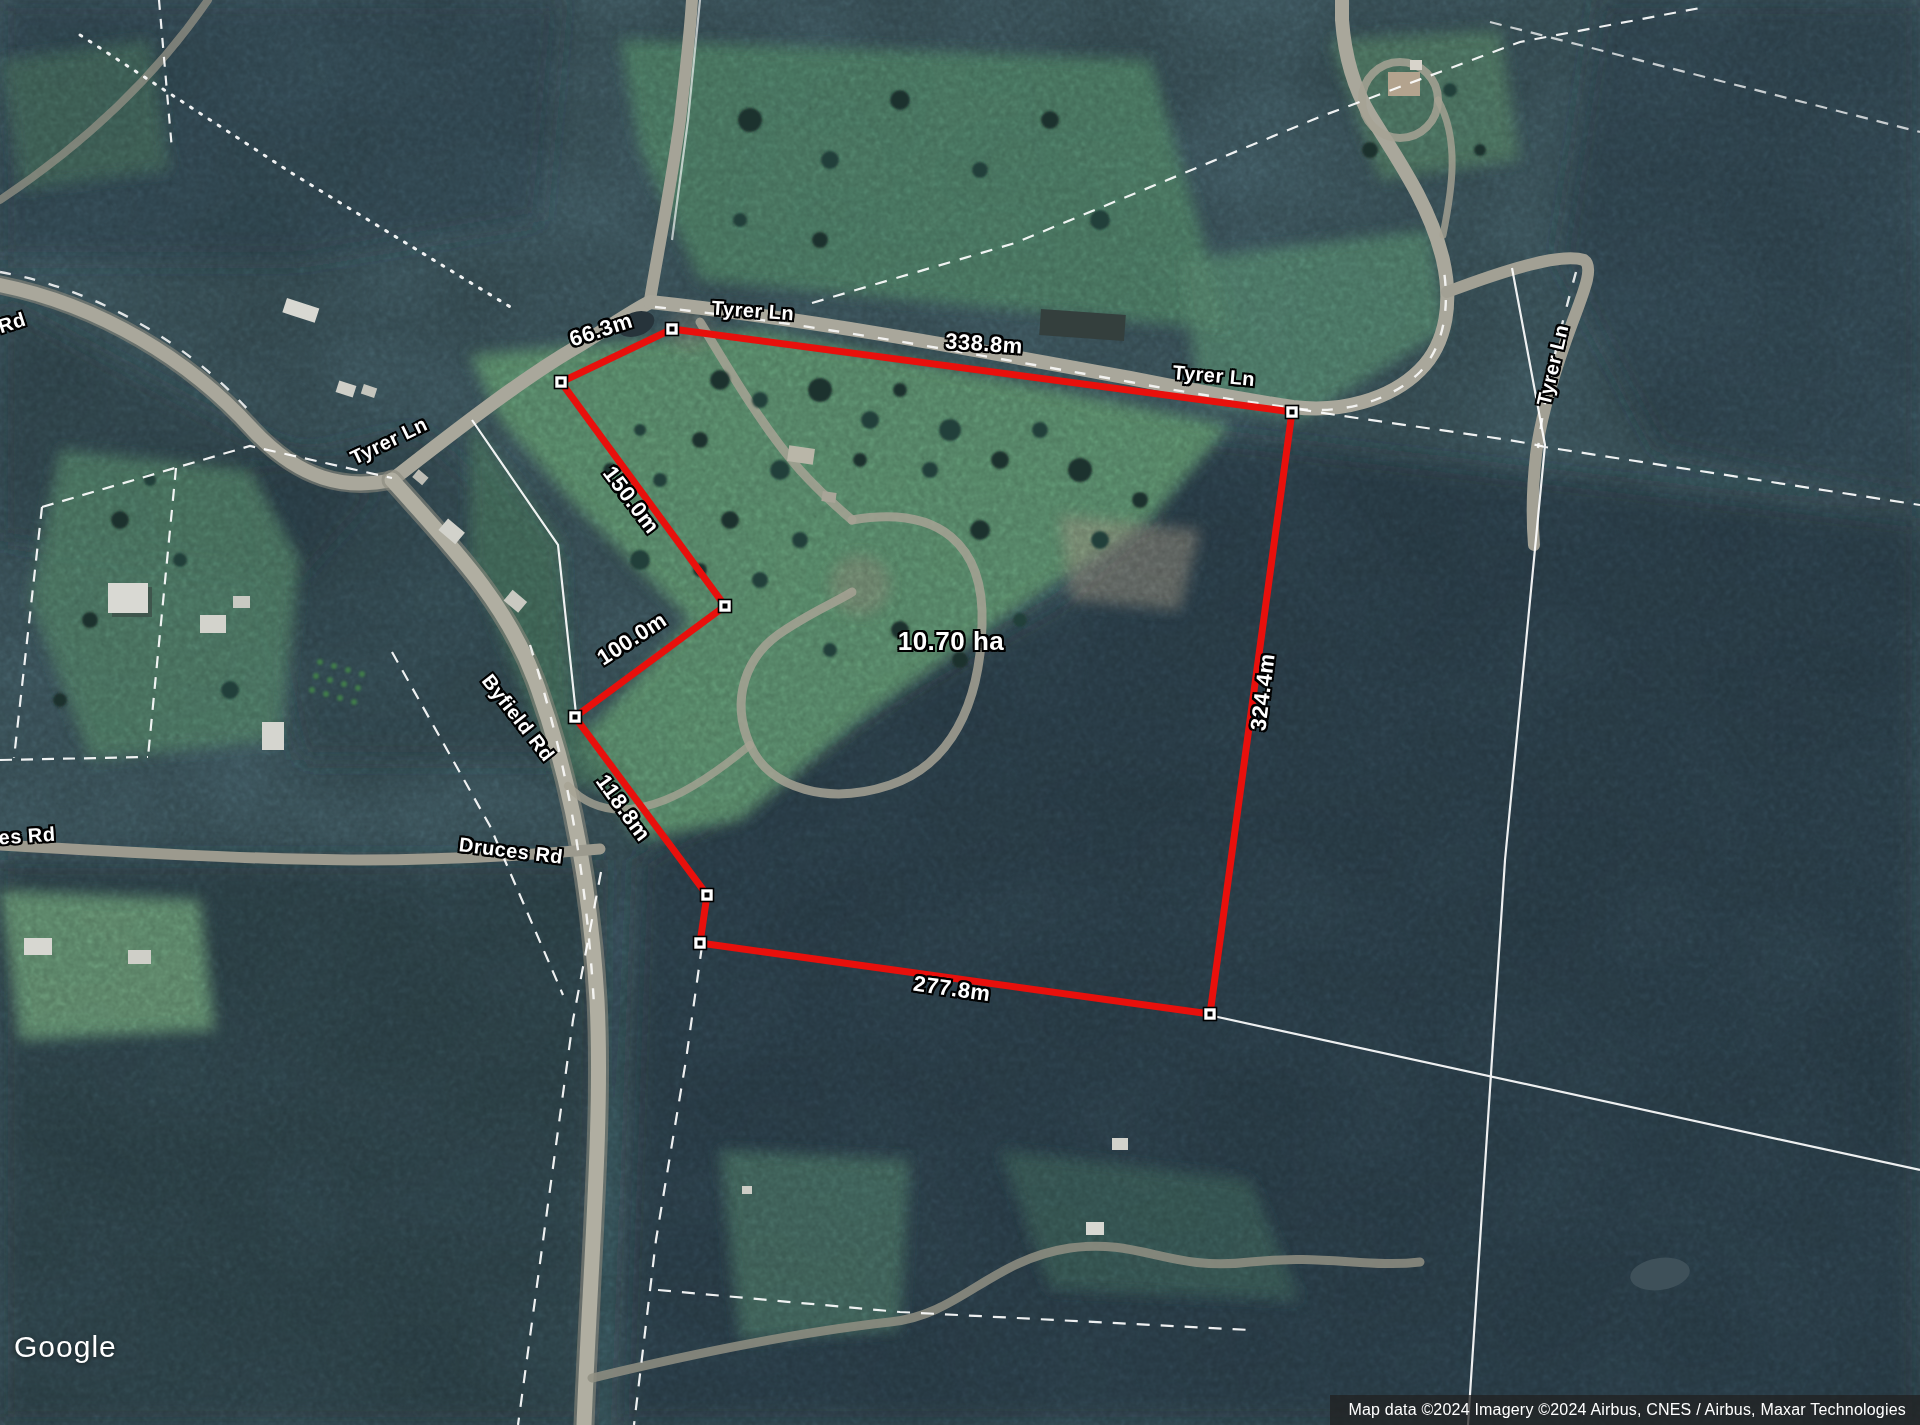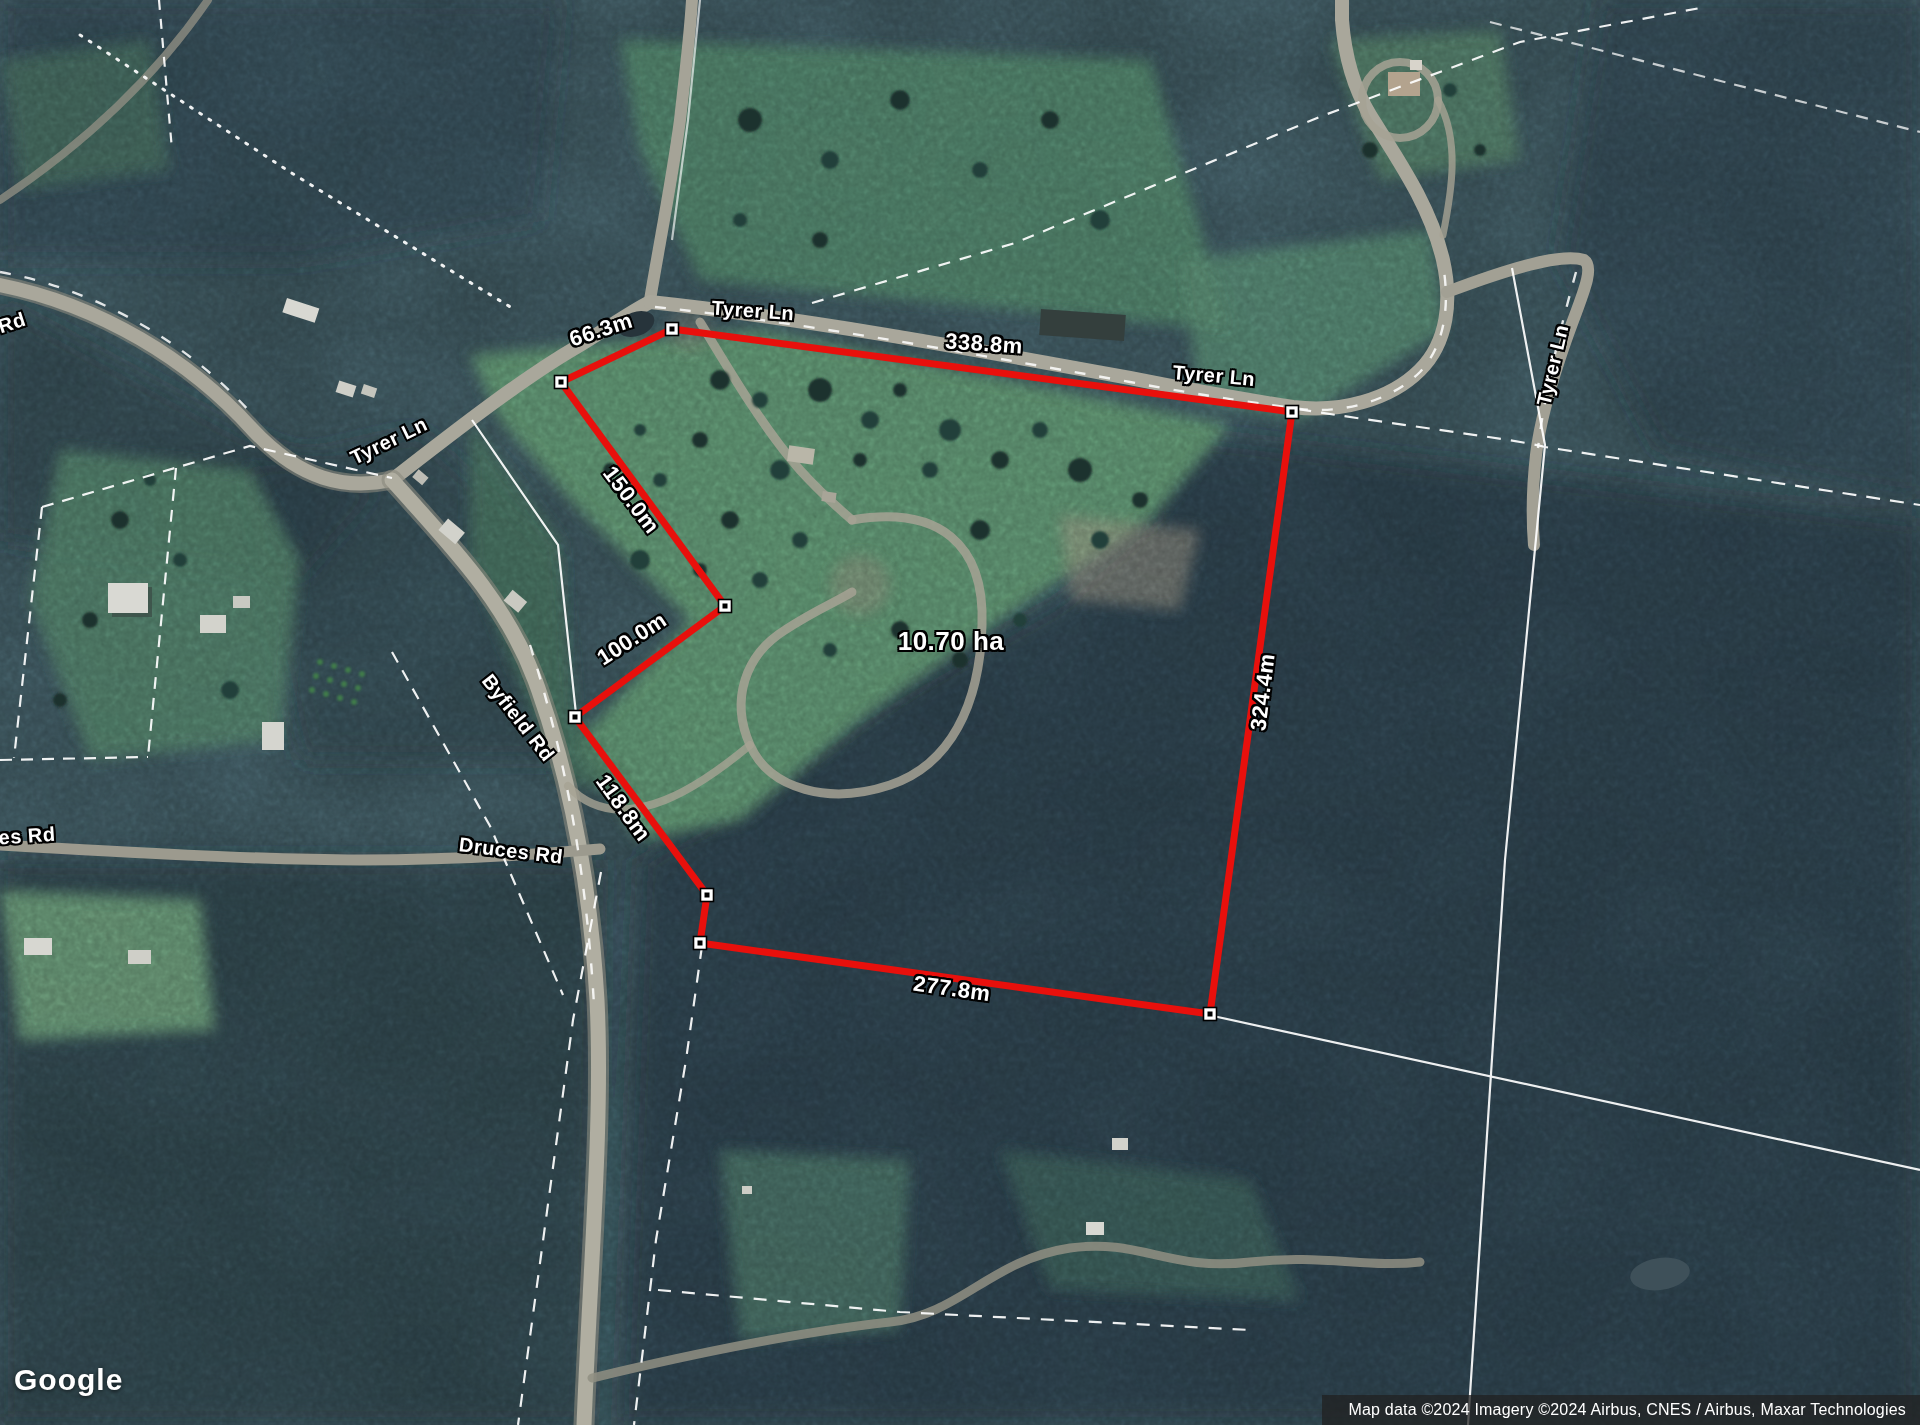--- a/index.html
+++ b/index.html
@@ -6,25 +6,25 @@
   #stage{position:relative;width:1920px;height:1425px;overflow:hidden;
          font-family:"Liberation Sans",sans-serif;background:#2e4147;}
   #stage svg{position:absolute;left:0;top:0;}
   .maplabel{position:absolute;color:#fff;font-weight:bold;white-space:nowrap;
     transform-origin:center center;letter-spacing:.5px;
     text-shadow:-2px -2px 0 #000,2px -2px 0 #000,-2px 2px 0 #000,2px 2px 0 #000,
                 -2px 0 0 #000,2px 0 0 #000,0 -2px 0 #000,0 2px 0 #000;}
   .meas{font-size:22px;}
   .road{font-size:20px;}
   .area{font-size:26px;}
-  #googleLogo{position:absolute;left:14px;top:1363px;color:#fff;font-size:30px;
-    font-weight:bold;letter-spacing:1px;text-shadow:0 1px 4px rgba(0,0,0,.65);}
+  #googleLogo{position:absolute;left:14px;top:1330px;color:#fff;font-size:30px;
+    font-weight:normal;letter-spacing:1px;text-shadow:0 1px 4px rgba(0,0,0,.65);}
   #attribution{position:absolute;right:0;bottom:0;height:30px;display:flex;
     align-items:center;background:rgba(32,32,32,.74);color:#fff;font-size:16px;
-    padding:0 14px 0 26px;letter-spacing:.2px;}
+    padding:0 14px 0 18px;letter-spacing:.2px;}
 </style>
 </head>
 <body>
 
 <div id="stage">
 
 <svg width="1920" height="1425" viewBox="0 0 1920 1425">
   <defs>
     <filter id="grain">
           <feTurbulence type="fractalNoise" baseFrequency="0.16" numOctaves="2" seed="8"></feTurbulence>

